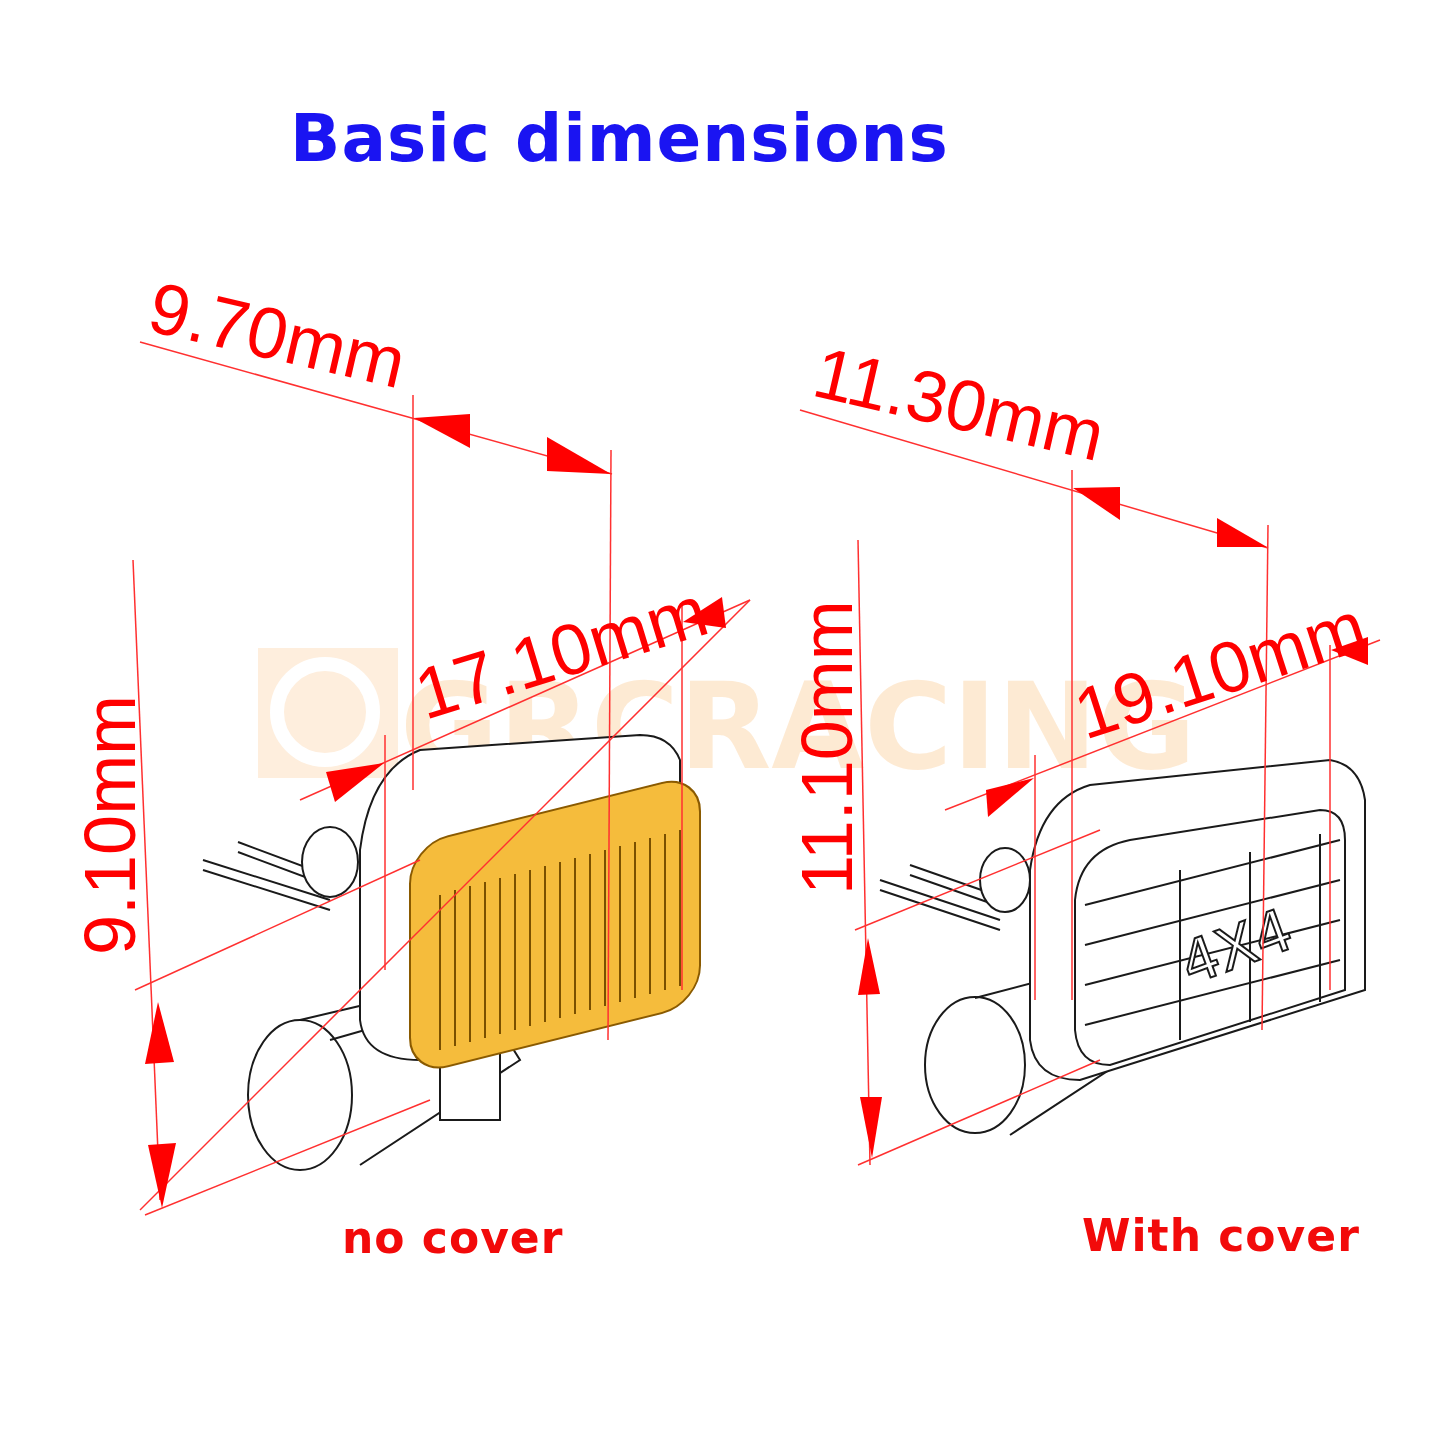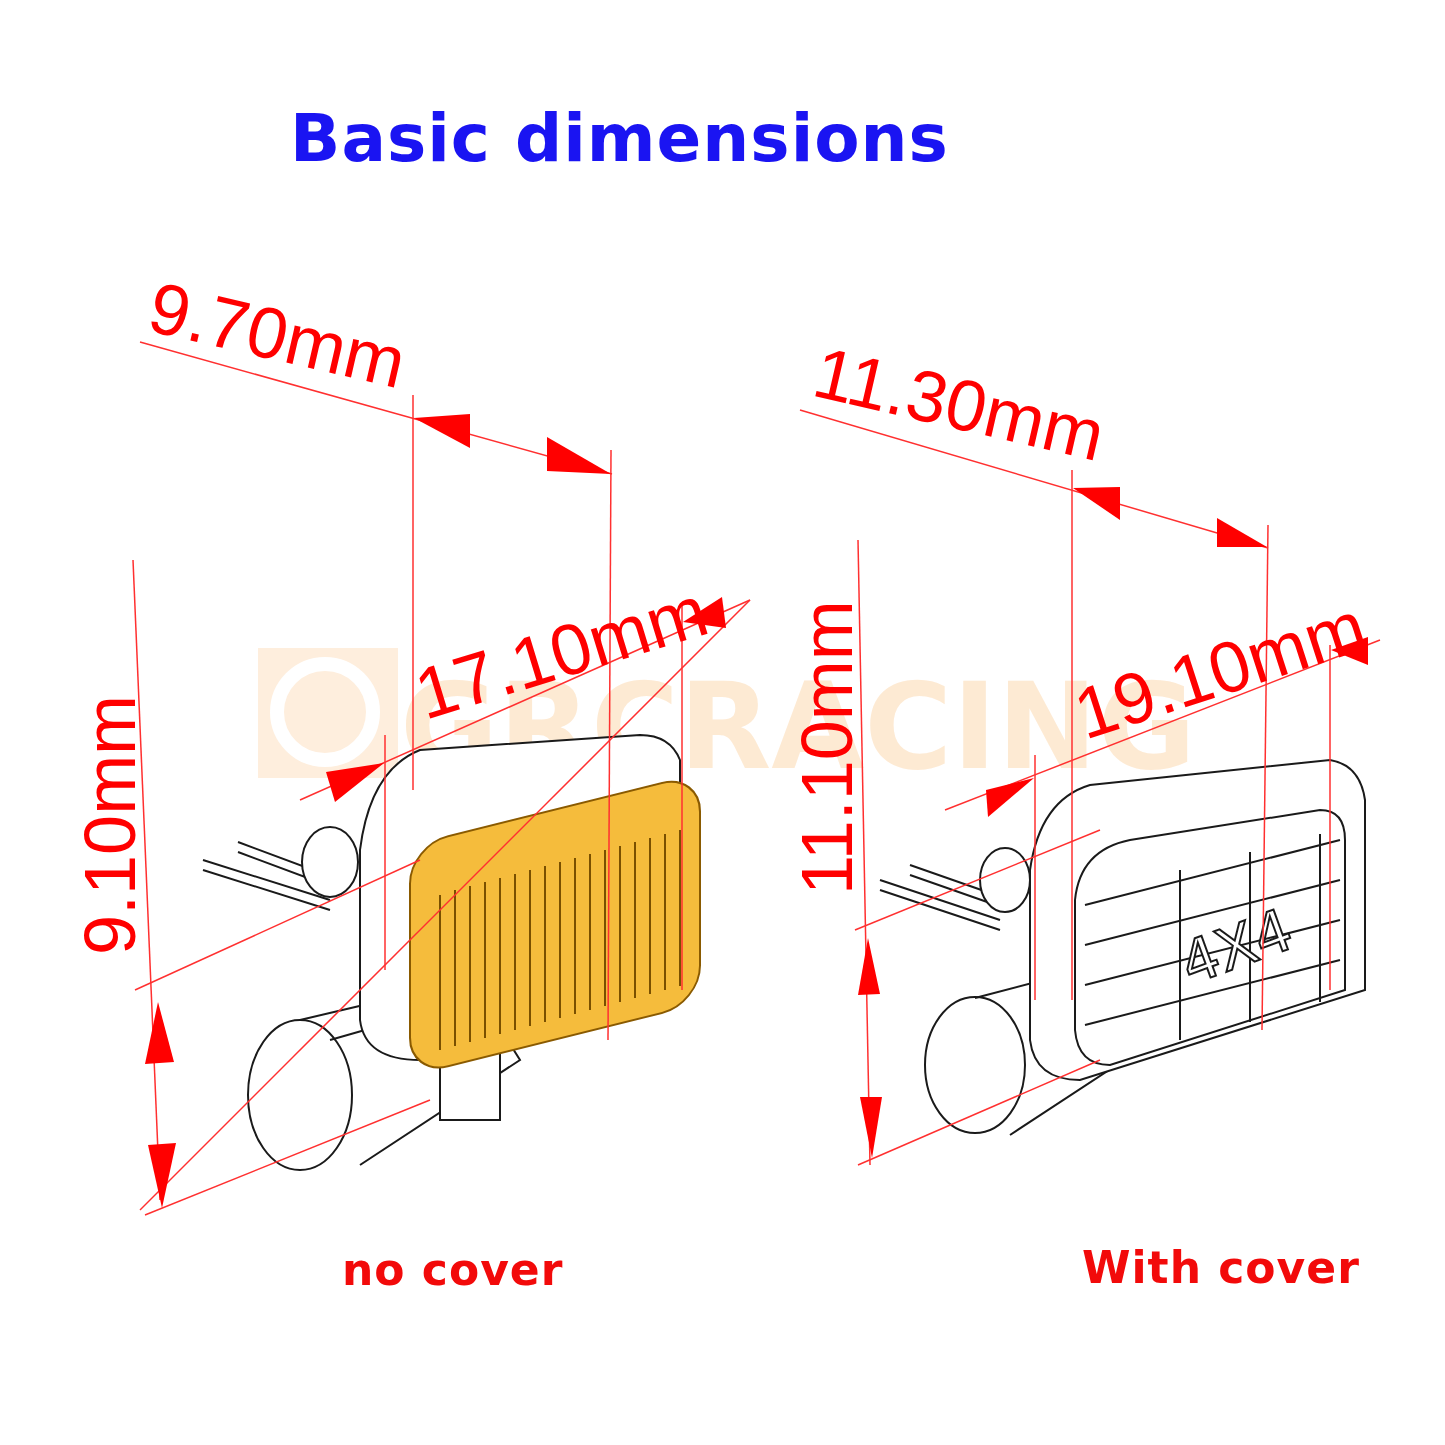--- a/index.html
+++ b/index.html
@@ -1,20 +1,20 @@
 <!DOCTYPE html>
 <html><head>
 <meta charset="utf-8">
 <style>
   html, body { margin:0; padding:0; background:#ffffff; }
   body { width:1445px; height:1445px; position:relative; overflow:hidden; font-family:"Liberation Sans", sans-serif; }
   .title { position:absolute; left:0; top:100px; width:1239px; text-align:center; color:#1a14f2; font-family:"DejaVu Sans", sans-serif; font-size:66px; font-weight:bold; letter-spacing:1px; }
   svg.stage { position:absolute; left:0; top:0; }
   .dim { fill:#ff0000; font-family:"Liberation Sans", sans-serif; font-size:72px; }
-  .caption { position:absolute; color:#f20a0a; font-family:"DejaVu Sans", sans-serif; font-size:44px; font-weight:bold; letter-spacing:1px;margin-top:32px; }
+  .caption { position:absolute; color:#f20a0a; font-family:"DejaVu Sans", sans-serif; font-size:44px; font-weight:bold; letter-spacing:1px; }
   .wm { fill:#fcd9b0; opacity:0.55; font-family:"DejaVu Sans", sans-serif; font-weight:bold; font-size:120px; }
 </style>
 </head>
 <body>
 
 <svg class="stage" width="1445" height="1445" viewBox="0 0 1445 1445">
 
   <g>
     <rect x="258" y="648" width="140" height="130" fill="#fde7cf" opacity="0.7"></rect>
     <circle cx="325" cy="712" r="48" fill="none" stroke="#ffffff" stroke-width="14"></circle>

